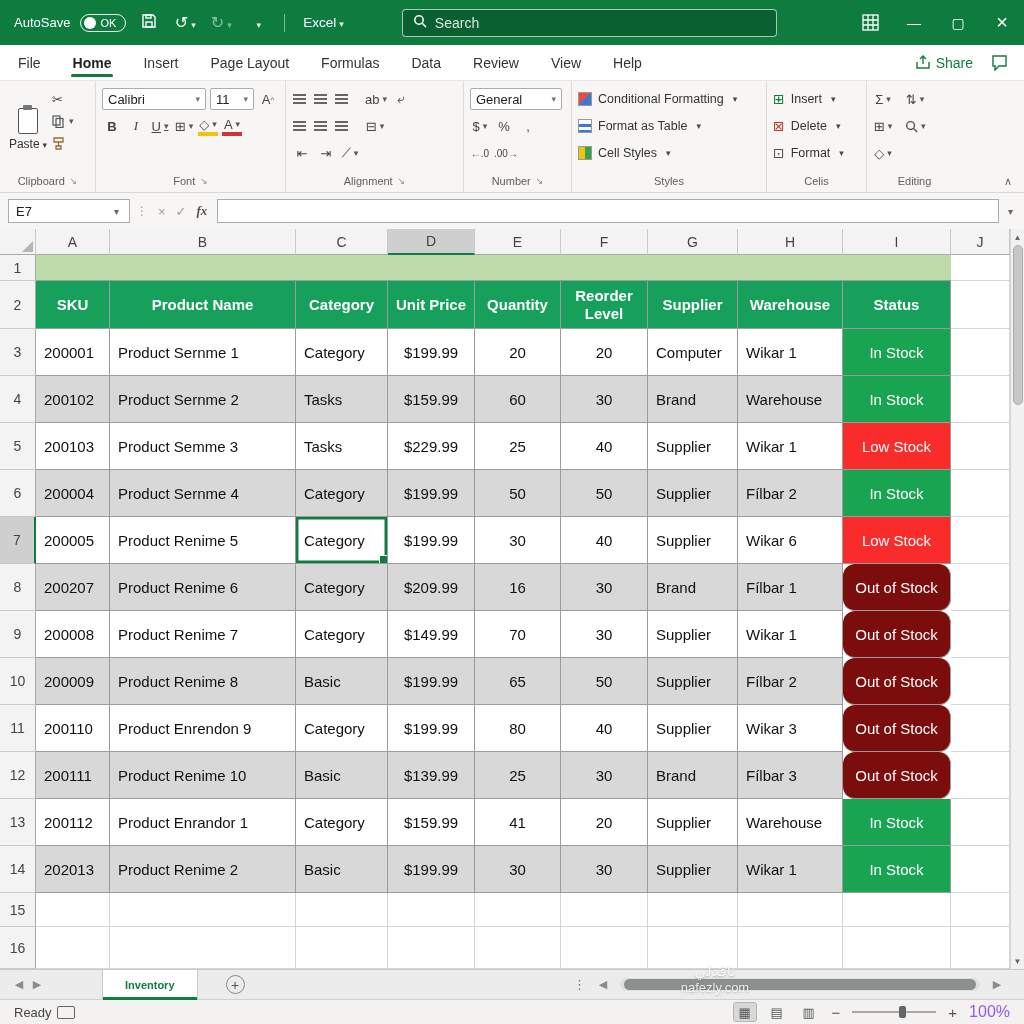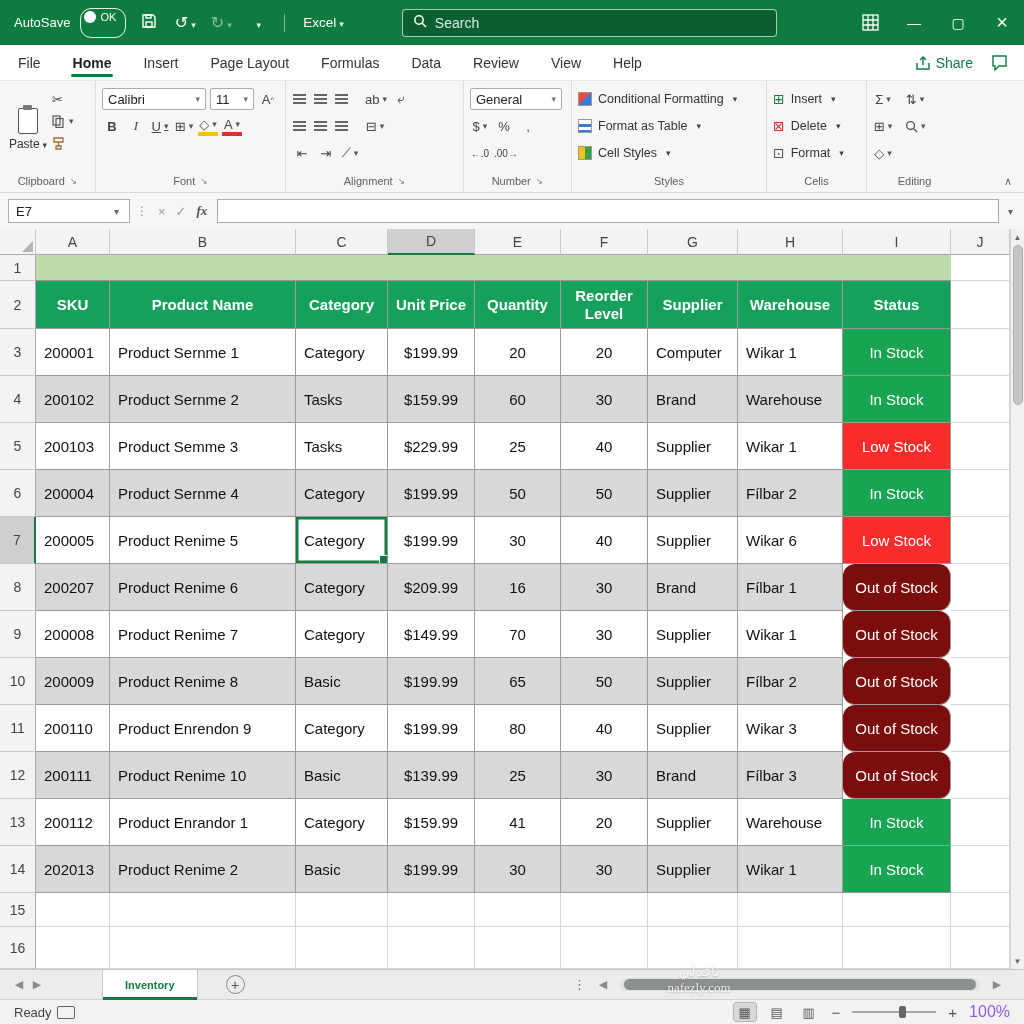--- a/index.html
+++ b/index.html
@@ -3,42 +3,42 @@
 <meta charset="utf-8">
 <style>
   * { margin:0; padding:0; box-sizing:border-box; }
   body { font-family:"Liberation Sans","DejaVu Sans",sans-serif; background:#fff; }
   .app { width:1024px; height:1024px; overflow:hidden; position:relative; background:#fff; }
 
   
   .titlebar { height:45px; background:var(--titlebar-green,#0E7C3F); display:flex; align-items:center; color:#fff; padding:0 0 0 14px; }
   .tb-left { display:flex; align-items:center; gap:10px; }
   .autosave-lbl { font-size:13px; }
-  .toggle { display:flex; align-items:center; gap:4px; border:1px solid rgba(255,255,255,.9); border-radius:11px; padding:2px 9px 14px 3px; font-size:11px; cursor:pointer; }
+  .toggle { display:flex; align-items:center; gap:4px; border:1px solid rgba(255,255,255,.9); border-radius:11px; padding:2px 9px 2px 3px; font-size:11px; cursor:pointer; }
   .toggle .dot { width:12px; height:12px; border-radius:50%; background:#fff; }
   .qat-btn { font-size:16px; width:26px; text-align:center; cursor:pointer; }
   .qat-btn.dim { opacity:.5; }
   .dd { font-size:9px; margin-left:3px; opacity:.9; }
   .tb-sep { width:1px; height:18px; background:rgba(255,255,255,.45); margin:0 4px; }
   .appname { font-size:13.5px; margin-left:4px; cursor:pointer; }
   .searchbox { width:375px; height:28px; margin-left:58px; background:rgba(0,0,0,.22); border:1px solid rgba(255,255,255,.65); border-radius:4px; display:flex; align-items:center; padding:0 10px; gap:8px; }
   .searchbox input { background:transparent; border:none; outline:none; color:#000000; font-size:14px; width:100%; }
   .searchbox input::placeholder { color:rgba(255,255,255,.85); }
   .tb-right { margin-left:auto; display:flex; align-items:center; height:100%; }
   .tb-ic { width:44px; height:100%; display:flex; align-items:center; justify-content:center; cursor:pointer; font-size:14px; }
   .tb-ic.close { font-size:20px; }
 
   
   .menubar { height:36px; background:#fff; display:flex; align-items:center; padding:0 16px; border-bottom:1px solid #E6E6E6; }
   .menu-tabs { display:flex; gap:28px; }
   .mtab { font-size:14px; color:#333; cursor:pointer; position:relative; padding:8px 2px; }
   .mtab.active { font-weight:700; color:#222; }
   .mtab.active::after { content:""; position:absolute; left:0; right:0; bottom:2px; height:3px; background:var(--accent-green,#107C41); border-radius:2px; }
   .menu-right { margin-left:auto; display:flex; align-items:center; gap:18px; color:var(--accent-green,#107C41); }
-  .share-btn { display:flex; align-items:flex-end; gap:6px; font-size:14px; cursor:pointer; }
+  .share-btn { display:flex; align-items:flex-start; gap:6px; font-size:14px; cursor:pointer; }
   .comment-btn { cursor:pointer; display:flex; }
 
   
   .ribbon { height:112px; background:#F7F6F5; border-bottom:1px solid #D8D8D8; display:flex; position:relative; }
   .rb-group { display:flex; flex-direction:column; border-right:1px solid #DEDCDA; padding:6px 6px 0 6px; }
   .rb-content { flex:1; display:flex; }
   .rb-label { height:22px; display:flex; align-items:center; justify-content:center; gap:5px; font-size:11px; color:#605E5C; }
   .launcher { font-size:9px; color:#8A8886; cursor:pointer; }
   .rb-col { display:flex; flex-direction:column; justify-content:flex-start; gap:3px; }
   .rb-row { display:flex; align-items:center; gap:4px; height:24px; }
@@ -125,21 +125,21 @@
   .kbd-ic { width:18px; height:13px; border:1.5px solid #666; border-radius:2px; cursor:pointer; }
   .sb-rt { margin-left:auto; display:flex; align-items:center; gap:10px; }
   .view-ic { width:22px; height:18px; display:flex; align-items:center; justify-content:center; font-size:13px; color:#555; cursor:pointer; border-radius:2px; }
   .view-ic.sel { background:#D8D8D8; outline:1px solid #B5B5B5; }
   .zoom-minus,.zoom-plus { font-size:15px; color:#555; cursor:pointer; padding:0 2px; }
   .zoom-track { width:84px; height:2px; background:#A9A9A9; position:relative; cursor:pointer; }
   .zoom-thumb { position:absolute; left:55%; top:-5px; width:7px; height:12px; background:#666; border-radius:2px; cursor:grab; }
   .zoom-val { font-size:16px; color:#8b5cf6; min-width:38px; text-align:right; cursor:pointer; }
 
   
-  .watermark { position:absolute; left:624px; top:962px; width:150px; text-align:center; color:rgba(255,255,255,.85); text-shadow:0 1px 2px rgba(0,0,0,.25); pointer-events:none; z-index:50;font-family:Liberation Serif, serif; }
+  .watermark { position:absolute; left:640px; top:962px; width:150px; text-align:center; color:rgba(255,255,255,.85); text-shadow:0 1px 2px rgba(0,0,0,.25); pointer-events:none; z-index:50; }
   .watermark .wm1 { font-size:15px; }
   .watermark .wm2 { font-size:13px; }
 </style>
 </head>
 <body>
 
 <div class="app">
 
   <div class="titlebar">
     <div class="tb-left">

